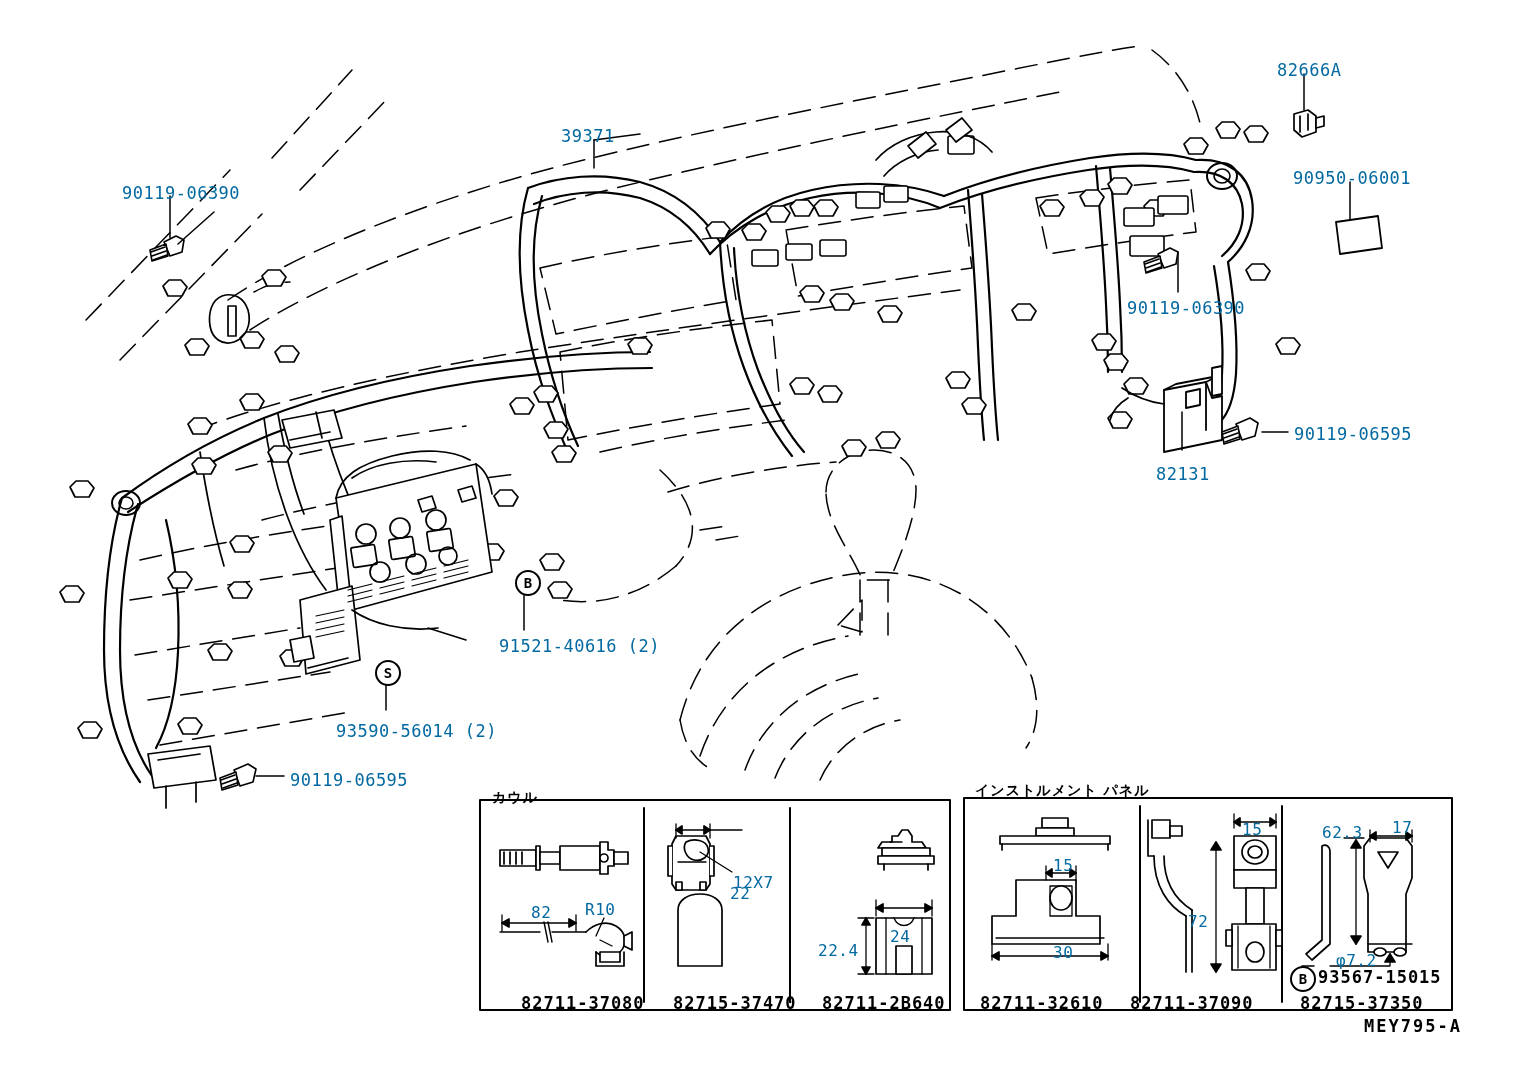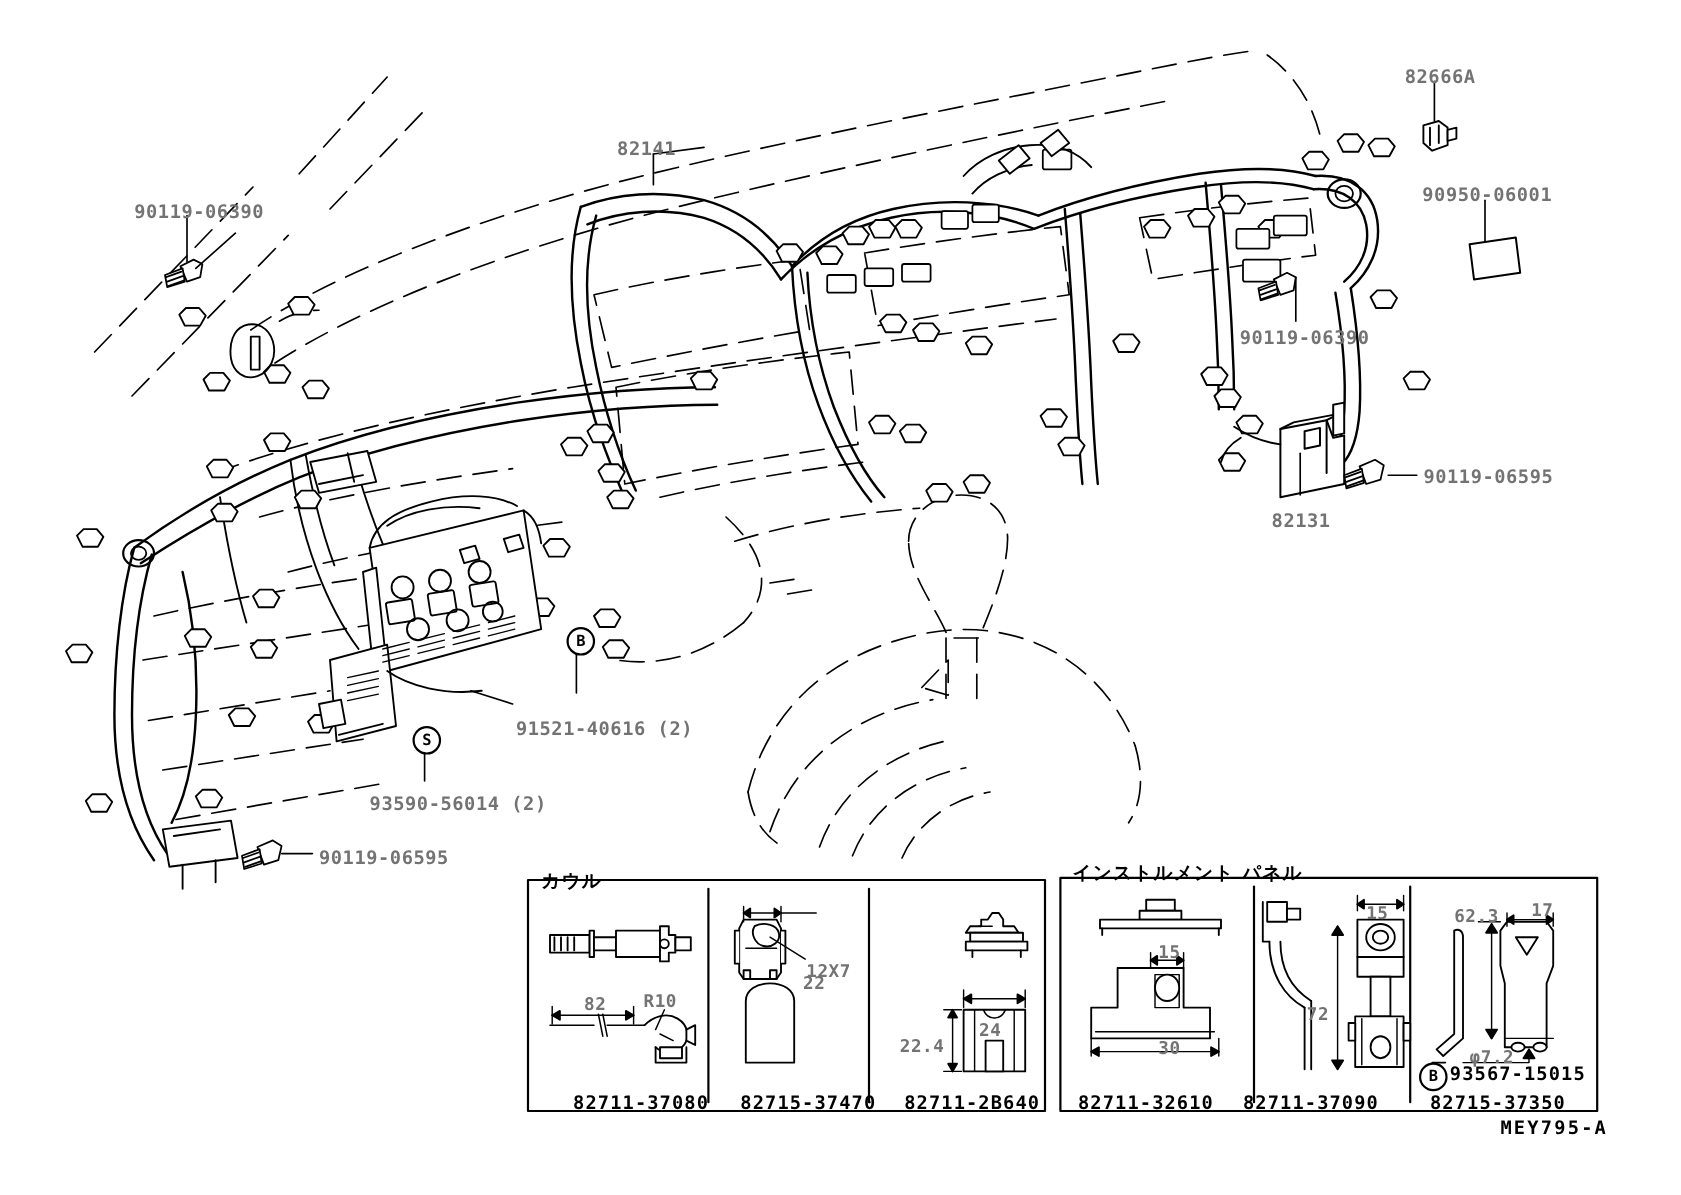--- a/index.html
+++ b/index.html
@@ -1,23 +1,23 @@
 <!DOCTYPE html>
 <html><head>
 <meta charset="utf-8">
 <style>
   html,body{margin:0;padding:0;background:#ffffff;}
   body{width:1528px;height:1086px;position:relative;overflow:hidden;
        font-family:"DejaVu Sans Mono","Liberation Mono",monospace;color:#000;}
   #stage{position:absolute;left:0;top:0;width:1528px;height:1086px;}
   svg.layer{position:absolute;left:0;top:0;width:1528px;height:1086px;}
   .lbl{position:absolute;white-space:nowrap;font-family:"DejaVu Sans Mono","Liberation Mono",monospace;
-       font-size:17px;letter-spacing:0.5px;color:#737373;font-weight:700;}
+       font-size:17px;letter-spacing:0.5px;color:#0369a1;font-weight:400;}
   .lbl.dim{font-size:16px;}
-  .jp{position:absolute;font-family:"DejaVu Sans","Liberation Sans",sans-serif;font-size:17px;font-weight:700;letter-spacing:1px;}
+  .jp{position:absolute;font-family:"DejaVu Sans","Liberation Sans",sans-serif;font-size:14px;font-weight:700;letter-spacing:1px;}
   .code{position:absolute;font-size:17px;font-weight:600;letter-spacing:1px;}
   .marker{position:absolute;width:22px;height:22px;border:2px solid #000;border-radius:50%;
           display:flex;align-items:center;justify-content:center;font-size:14px;font-weight:700;
           font-family:"DejaVu Sans Mono",monospace;background:#fff;}
 </style>
 </head>
 <body>
 
 <div id="stage">
 
@@ -431,27 +431,27 @@
         <path d="M1344,838 l20,0" stroke-width="1.3" fill="none"></path>
         <path d="M1330,966 L1390,966 L1390,954" stroke-width="1.3" fill="none"></path>
         <path d="M1390,954 l-5,8 l10,0 Z" fill="#000"></path>
       </g>
 
       <path d="M1302,966 L1314,966" stroke-width="1.5"></path>
     </g>
   </svg>
 
   <div class="lbl" style="left:122px;top:183px;">90119-06390</div>
-  <div class="lbl" style="left:561px;top:126px;">82141</div>
+  <div class="lbl" style="left:561px;top:126px;">39371</div>
   <div class="lbl" style="left:1277px;top:60px;">82666A</div>
   <div class="lbl" style="left:1293px;top:168px;">90950-06001</div>
   <div class="lbl" style="left:1127px;top:298px;">90119-06390</div>
   <div class="lbl" style="left:1294px;top:424px;">90119-06595</div>
   <div class="lbl" style="left:1156px;top:464px;">82131</div>
-  <div class="lbl" style="left:469px;top:636px;margin-top:17px;">91521-40616 (2)</div>
+  <div class="lbl" style="left:499px;top:636px;">91521-40616 (2)</div>
   <div class="lbl" style="left:336px;top:721px;">93590-56014 (2)</div>
   <div class="lbl" style="left:290px;top:770px;">90119-06595</div>
 
   <div class="marker" style="left:515px;top:570px;">
     <span>B</span>
   </div>
   <div class="marker" style="left:375px;top:660px;">
     <span>S</span>
   </div>
   <div class="marker" style="left:1290px;top:966px;">

